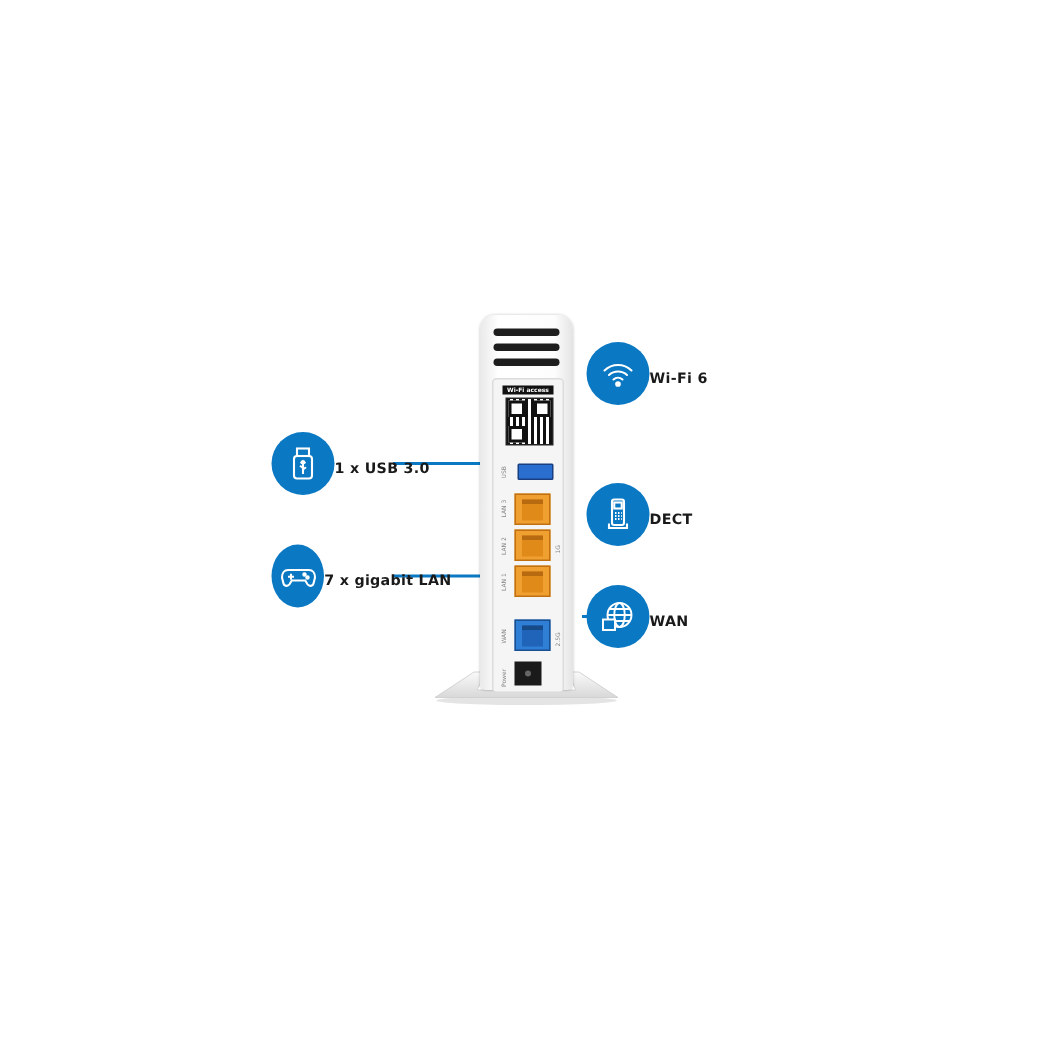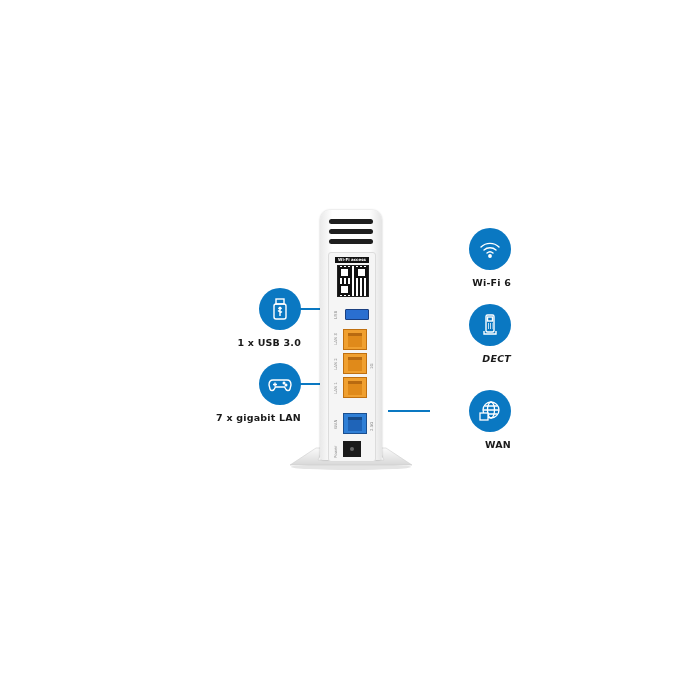--- a/index.html
+++ b/index.html
@@ -1,18 +1,18 @@
 <!DOCTYPE html>
 <html><head>
 <meta charset="utf-8">
 <style>
   html, body { margin:0; padding:0; background:#ffffff; }
   body { width:700px; height:700px; position:relative; overflow:hidden;
          font-family:"DejaVu Sans", sans-serif; }
-  .feat { position:absolute; display:flex; flex-direction:column; align-items:flex-end; width:120px; }
+  .feat { position:absolute; display:flex; flex-direction:row; align-items:center; width:120px; }
   .circle { width:42px; height:42px; border-radius:50%; background:#0a78c2;
             display:flex; align-items:center; justify-content:center; }
   .circle svg { width:26px; height:26px; }
   .label { margin-top:7px; font-size:9.5px; font-weight:bold; color:#1a1a1a; white-space:nowrap; letter-spacing:0.2px; }
   .line { position:absolute; height:2px; background:#0a78c2; }
 
   .router { position:absolute; left:320px; top:210px; width:62px; height:260px; }
   .body-shell { position:absolute; left:0; top:0; width:62px; height:250px;
                 background:linear-gradient(90deg,#e9e9e9 0%,#ffffff 20%,#fdfdfd 80%,#e4e4e4 100%);
                 border-radius:10px 10px 4px 4px; box-shadow:0 0 2px rgba(0,0,0,0.25); }
@@ -73,21 +73,21 @@
     <svg viewBox="0 0 26 26" fill="none" stroke="#fff" stroke-width="1.4" stroke-linecap="round">
       <path d="M4 11a13 13 0 0 1 18 0"></path>
         <path d="M7 14a9 9 0 0 1 12 0"></path>
         <path d="M10 17a4.5 4.5 0 0 1 6 0"></path>
       <circle cx="13" cy="20" r="1.2" fill="#fff"></circle>
     </svg>
   </div>
   <div class="label">Wi-Fi 6</div>
 </div>
 
-<div class="feat" style="left:391px;top:304px;font-style:italic;">
+<div class="feat" style="left:391px;top:322px;">
   <div class="circle">
     <svg viewBox="0 0 26 26" fill="none" stroke="#fff" stroke-width="1.4">
       <rect x="9" y="3" width="8" height="17" rx="1.5"></rect>
         <rect x="10.5" y="5" width="5" height="4"></rect>
       <path d="M11 12h1M13 12h1M15 12h0.5M11 14h1M13 14h1M15 14h0.5M11 16h1M13 16h1M15 16h0.5"></path>
       <path d="M7 19v3h12v-3"></path>
     </svg>
   </div>
   <div class="label">DECT</div>
 </div>

